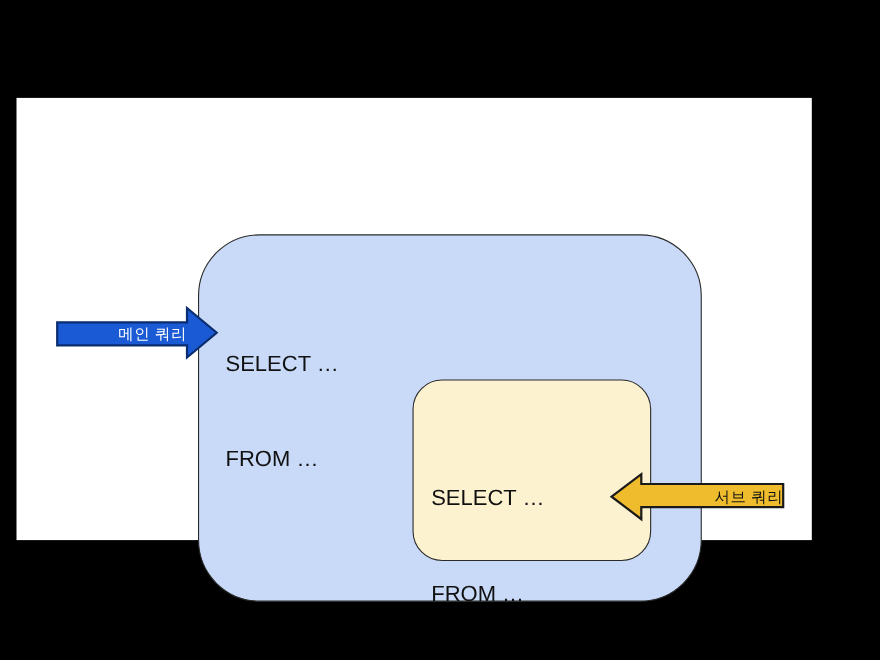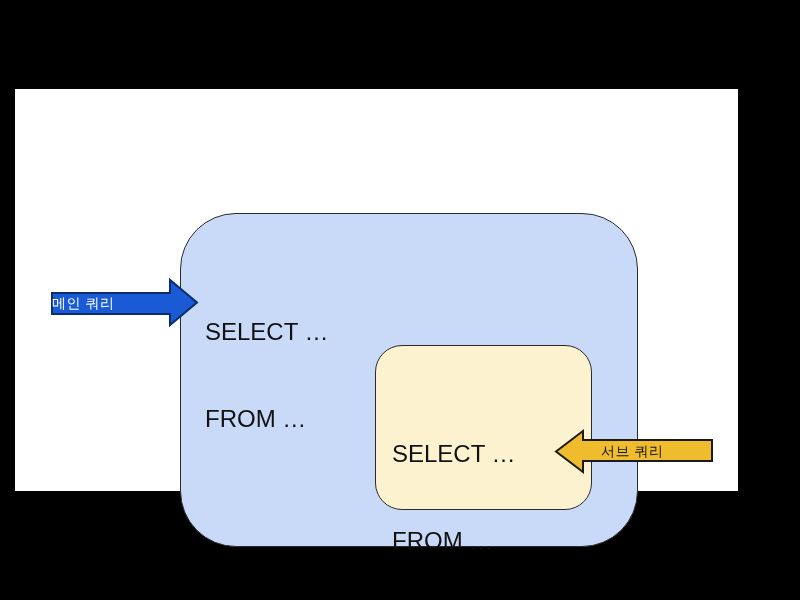--- a/index.html
+++ b/index.html
@@ -41,41 +41,41 @@
     width: 217px;
     height: 165px;
     background: #fdf2cf;
     border: 1.5px solid #2b2b2b;
     border-radius: 27px;
     box-sizing: border-box;
   }
   .query-text {
     position: absolute;
     color: #111111;
-    font-size: 24px;
+    font-size: 20px;
     line-height: 29px;
     white-space: pre;
   }
   .query-text.outer { left: 190px; top: 170px; }
   .query-text.inner { left: 377px; top: 292px; }
   .arrow-svg { position: absolute; overflow: visible; }
   .arrow-svg.main { left: 36px;  top: 190px; width: 148px; height: 47px; }
   .arrow-svg.sub  { left: 540px; top: 341px; width: 158px; height: 43px; }
   .arrow-label {
     position: absolute;
     font-size: 14px;
-    text-align: left;
+    text-align: right;
     letter-spacing: 0.5px;
   }
   .arrow-label.main {
     left: 37px; top: 203px; width: 118px; height: 22px;
     line-height: 22px; color: #ffffff;
   }
   .arrow-label.sub {
-    left: 586px; top: 351px; width: 129px; height: 22px;
+    left: 568px; top: 351px; width: 129px; height: 22px;
     line-height: 22px; color: #111111;
   }
 </style>
 </head>
 <body>
 
 <div class="stage">
   <div class="slide">
 
     <div class="main-query-box"></div>

